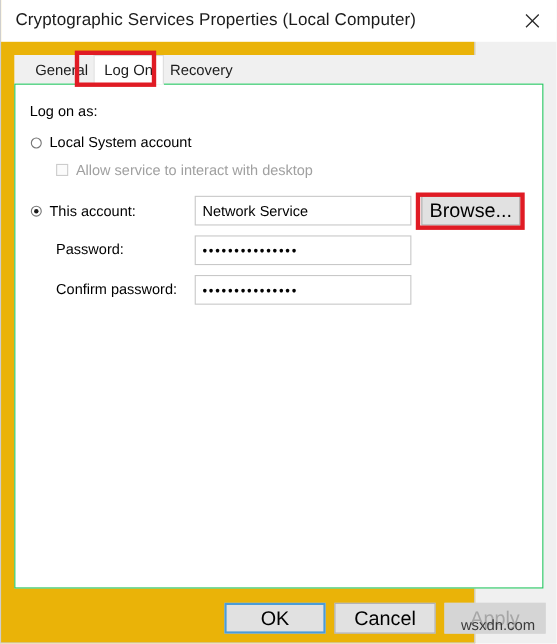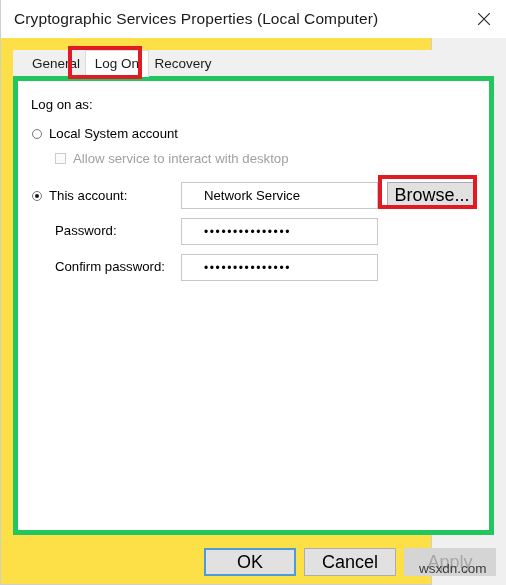--- a/index.html
+++ b/index.html
@@ -11,21 +11,21 @@
     height: 585px;
     background: #f0f0f0;
     font-family: "Liberation Sans", sans-serif;
     overflow: hidden;
   }
 
   #dialog {
     position: relative;
     width: 432px;
     height: 585px;
-    background: #fde047;
+    background: #eab308;
     box-sizing: border-box;
     border-left: 1px solid #cfcfcf;
     border-right: 1px solid #cfcfcf;
     border-bottom: 1px solid #cfcfcf;
   }
 
   
   #titlebar {
     position: absolute;
     left: 0; top: 0;
@@ -89,21 +89,21 @@
   }
 
   
   #panel {
     position: absolute;
     left: 12px;
     top: 76px;
     width: 481px;
     height: 459px;
     background: #ffffff;
-    border: 5px solid #22c55e;
+    border: 1px solid #22c55e;
     box-sizing: border-box;
   }
 
   .static-label {
     position: absolute;
     font-size: 13.2px;
     color: #000000;
     white-space: nowrap;
   }
 
@@ -165,21 +165,21 @@
 
   
   .text-input {
     position: absolute;
     box-sizing: border-box;
     background: #ffffff;
     border: 1px solid #c8c8c8;
     font-family: "Liberation Sans", sans-serif;
     font-size: 13.2px;
     color: #000000;
-    padding: 0 22px;
+    padding: 0 6px;
     outline: none;
   }
   .pw-input {
     letter-spacing: 1.6px;
     font-size: 12px;
   }
 
   
   .btn {
     position: absolute;

